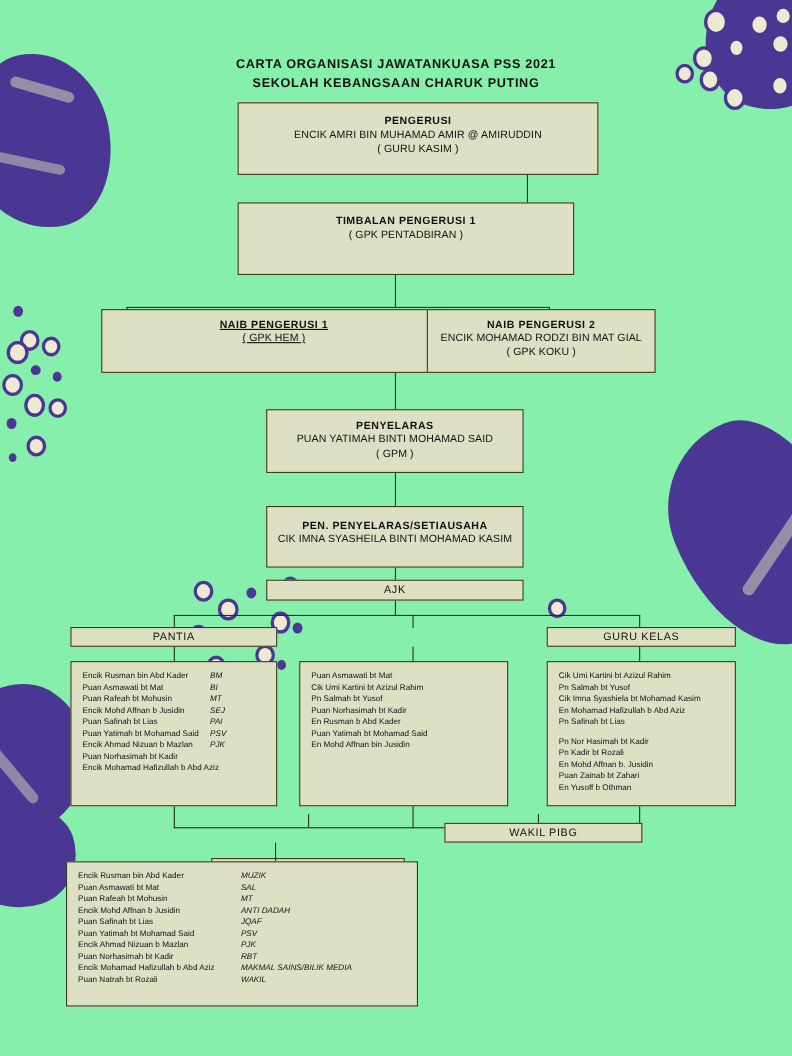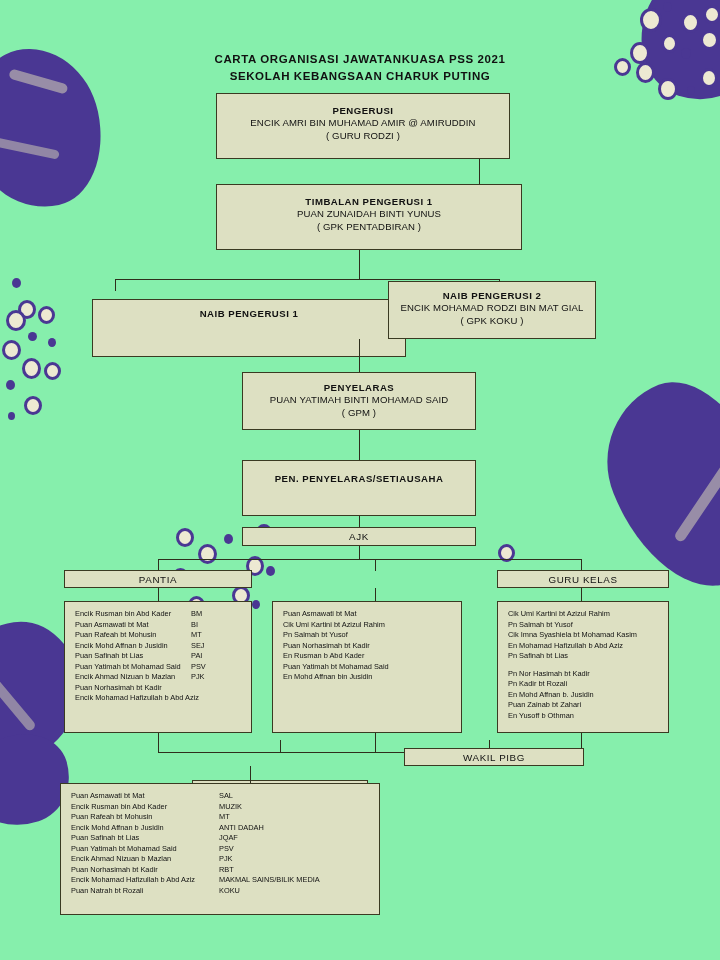--- a/index.html
+++ b/index.html
@@ -161,21 +161,21 @@
     background: #DDE0C2;
     border: 1.3px solid #3a3a22;
     box-sizing: border-box;
     color: #111;
     font-size: 7.4px;
     padding: 7px 6px 6px 10px;
     line-height: 1.42;
   }
   .panel .row { display: block; white-space: nowrap; }
   .panel .row .nm { display: inline-block; }
-  .panel .row .cd { display: inline-block; font-weight: normal; }
+  .panel .row .cd { display: inline-block; font-weight: normal; font-style: italic; }
   .panel .gap { display: block; height: 7px; }
 
   .ln-v, .ln-h {
     position: absolute;
     background: #2e2e1c;
   }
   .ln-v { width: 1.3px; }
   .ln-h { height: 1.3px; }
 </style>
 </head>
@@ -227,61 +227,62 @@
   <div class="ring" style="left:188px;top:596px;width:11px;height:12px;"></div>
   <div class="ring" style="left:256px;top:524px;width:10px;height:11px;"></div>
   <div class="dot" style="left:266px;top:566px;width:9px;height:10px;"></div>
   <div class="ring" style="left:498px;top:544px;width:11px;height:12px;"></div>
 
   <div id="chart">
 
     <div class="ttl" id="title1">CARTA ORGANISASI JAWATANKUASA  PSS 2021</div>
     <div class="ttl" id="title2">SEKOLAH KEBANGSAAN CHARUK PUTING</div>
 
-    <div class="box" style="left:216px;top:93px;width:294px;height:66px;padding-top:11px;">
+    <div class="box" style="left:216px;top:93px;width:328px;height:66px;padding-top:11px;">
       <span class="hd">PENGERUSI</span>
       <span class="ln">ENCIK  AMRI BIN MUHAMAD AMIR @ AMIRUDDIN</span>
-      <span class="ln">( GURU RODZI )</span>
+      <span class="ln">( GURU KASIM )</span>
     </div>
 
     <div class="ln-v" style="left:479px;top:159px;height:28px;"></div>
 
     <div class="box" style="left:216px;top:184px;width:306px;height:66px;padding-top:11px;">
       <span class="hd">TIMBALAN PENGERUSI 1</span>
-      <span class="ln">PUAN ZUNAIDAH BINTI YUNUS</span>
       <span class="ln">( GPK PENTADBIRAN )</span>
     </div>
 
     <div class="ln-v" style="left:359px;top:250px;height:30px;"></div>
     <div class="ln-h" style="left:115px;top:279px;width:385px;"></div>
     <div class="ln-v" style="left:115px;top:279px;height:12px;"></div>
     <div class="ln-v" style="left:499px;top:279px;height:12px;"></div>
 
-    <div class="box" style="left:92px;top:299px;width:314px;height:58px;padding-top:8px;">
+    <div class="box" style="left:92px;top:281px;width:314px;height:58px;padding-top:8px;text-decoration:underline;">
       <span class="hd">NAIB PENGERUSI 1</span>
+      <span class="ln">( GPK HEM )</span>
     </div>
 
     <div class="box" style="left:388px;top:281px;width:208px;height:58px;padding-top:8px;">
       <span class="hd">NAIB PENGERUSI 2</span>
       <span class="ln">ENCIK MOHAMAD RODZI BIN MAT GIAL</span>
       <span class="ln">( GPK KOKU )</span>
     </div>
 
     <div class="ln-v" style="left:359px;top:339px;height:35px;"></div>
 
     <div class="box" style="left:242px;top:372px;width:234px;height:58px;padding-top:9px;">
       <span class="hd">PENYELARAS</span>
       <span class="ln">PUAN YATIMAH BINTI MOHAMAD SAID</span>
       <span class="ln">( GPM )</span>
     </div>
 
     <div class="ln-v" style="left:359px;top:430px;height:32px;"></div>
 
     <div class="box" style="left:242px;top:460px;width:234px;height:56px;padding-top:12px;">
       <span class="hd">PEN. PENYELARAS/SETIAUSAHA</span>
+      <span class="ln">CIK IMNA SYASHEILA BINTI MOHAMAD KASIM</span>
     </div>
 
     <div class="ln-v" style="left:359px;top:516px;height:12px;"></div>
 
     <div class="bar" style="left:242px;top:527px;width:234px;height:19px;">
       <span>AJK</span>
     </div>
 
     <div class="ln-v" style="left:359px;top:546px;height:14px;"></div>
     <div class="ln-h" style="left:158px;top:559px;width:424px;"></div>
@@ -347,26 +348,26 @@
       <span>BILIK KHAS</span>
     </div>
 
     <div class="bar" style="left:404px;top:748px;width:180px;height:18px;">
       <span>WAKIL PIBG</span>
     </div>
 
     <div class="ln-v" style="left:250px;top:766px;height:18px;"></div>
 
     <div class="panel" id="panel-bilik-khas" style="left:60px;top:783px;width:320px;height:132px;">
+        <span class="row"><span class="nm" style="width: 148px;">Encik Rusman bin Abd Kader</span><span class="cd">MUZIK</span></span>
         <span class="row"><span class="nm" style="width: 148px;">Puan Asmawati bt Mat</span><span class="cd">SAL</span></span>
-        <span class="row"><span class="nm" style="width: 148px;">Encik Rusman bin Abd Kader</span><span class="cd">MUZIK</span></span>
         <span class="row"><span class="nm" style="width: 148px;">Puan Rafeah bt Mohusin</span><span class="cd">MT</span></span>
         <span class="row"><span class="nm" style="width: 148px;">Encik Mohd Affnan b Jusidin</span><span class="cd">ANTI DADAH</span></span>
         <span class="row"><span class="nm" style="width: 148px;">Puan Safinah bt Lias</span><span class="cd">JQAF</span></span>
         <span class="row"><span class="nm" style="width: 148px;">Puan Yatimah bt Mohamad Said</span><span class="cd">PSV</span></span>
         <span class="row"><span class="nm" style="width: 148px;">Encik Ahmad Nizuan b Mazlan</span><span class="cd">PJK</span></span>
         <span class="row"><span class="nm" style="width: 148px;">Puan Norhasimah bt Kadir</span><span class="cd">RBT</span></span>
         <span class="row"><span class="nm" style="width: 148px;">Encik Mohamad Hafizullah b Abd Aziz</span><span class="cd">MAKMAL SAINS/BILIK MEDIA</span></span>
-        <span class="row"><span class="nm" style="width: 148px;">Puan Natrah bt Rozali</span><span class="cd">KOKU</span></span>
+        <span class="row"><span class="nm" style="width: 148px;">Puan Natrah bt Rozali</span><span class="cd">WAKIL</span></span>
       </div>
 
   </div>
 </div>
 
 </body></html>

